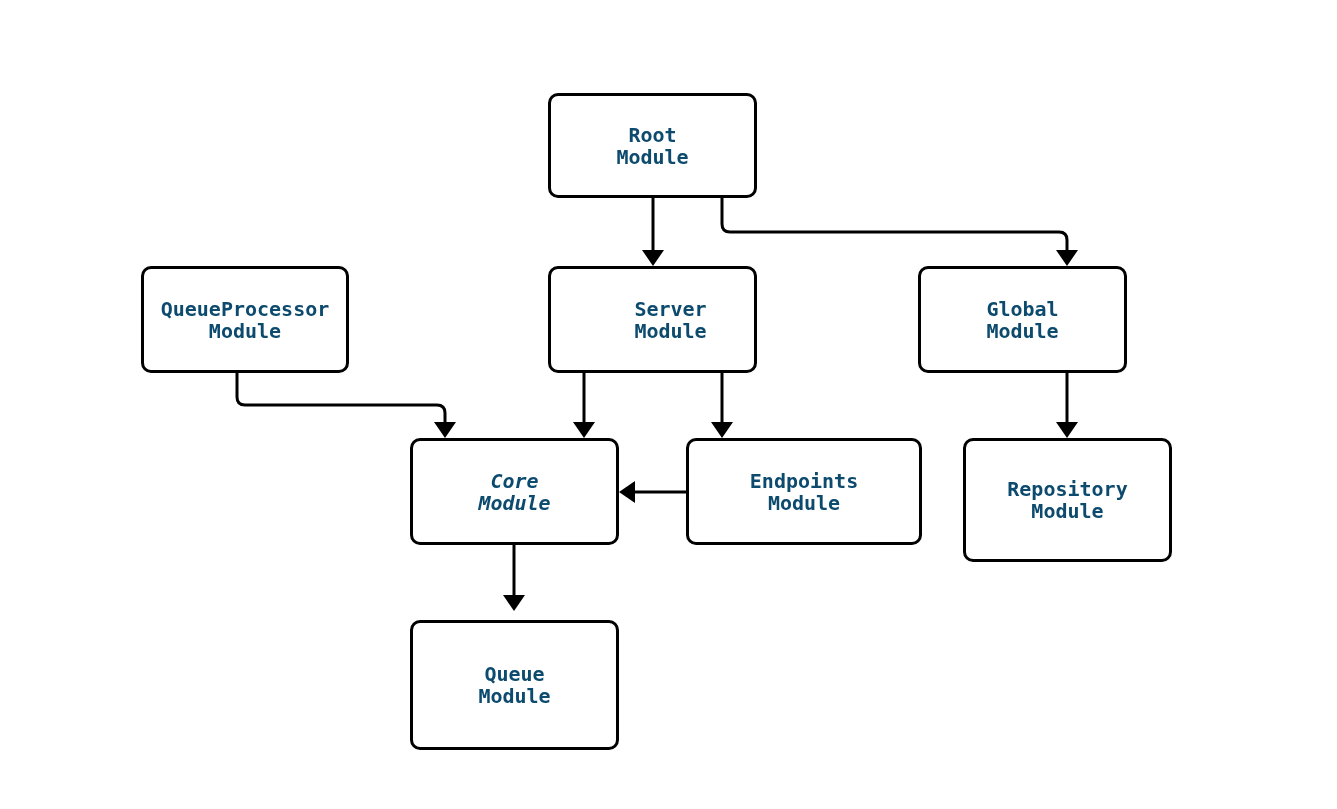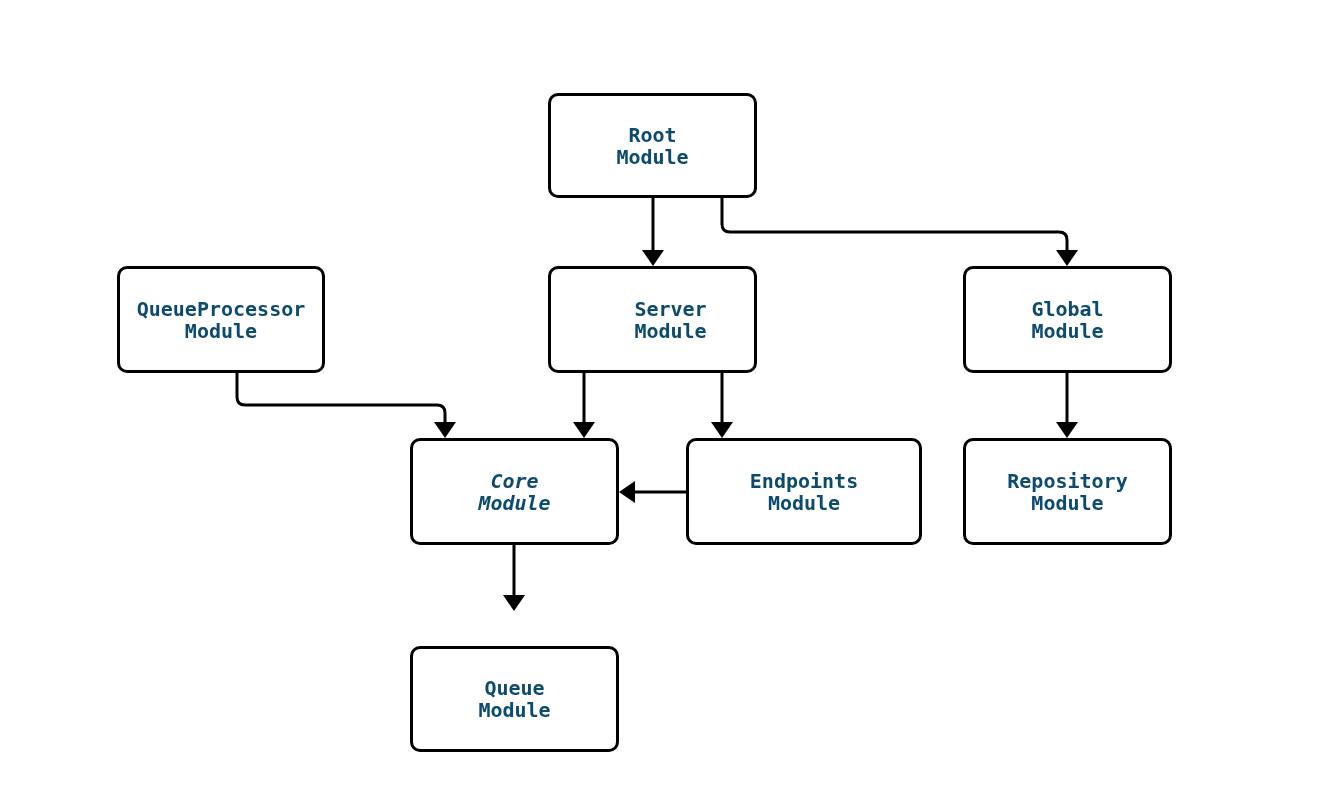--- a/index.html
+++ b/index.html
@@ -42,27 +42,27 @@
     align-items: center;
     justify-content: center;
     text-align: center;
     font-weight: bold;
     font-size: 20px;
     line-height: 22px;
     color: #0c4a6e;
     white-space: pre-line;
   }
   .node-root          { left: 548px; top: 93px;  width: 209px; height: 105px; }
-  .node-queueprocessor{ left: 117px; top: 266px; width: 208px; height: 107px; }
+  .node-queueprocessor{ left: 141px; top: 266px; width: 208px; height: 107px; }
   .node-server        { left: 548px; top: 266px; width: 209px; height: 107px; padding-left: 36px; }
-  .node-global        { left: 963px; top: 266px; width: 209px; height: 107px; }
+  .node-global        { left: 918px; top: 266px; width: 209px; height: 107px; }
   .node-core          { left: 410px; top: 438px; width: 209px; height: 107px; font-style: italic; }
   .node-endpoints     { left: 686px; top: 438px; width: 236px; height: 107px; }
-  .node-repository    { left: 963px; top: 438px; width: 209px; height: 107px; }
-  .node-queue         { left: 410px; top: 646px; width: 209px; height: 106px; }
+  .node-repository    { left: 963px; top: 438px; width: 209px; height: 124px; }
+  .node-queue         { left: 410px; top: 620px; width: 209px; height: 130px; }
 </style>
 </head>
 <body>
 
 <div class="canvas">
 
   <svg class="edges-layer" width="1337" height="809" viewBox="0 0 1337 809" xmlns="http://www.w3.org/2000/svg">
 
     <g>
       <path d="M653,198 V252"></path>

